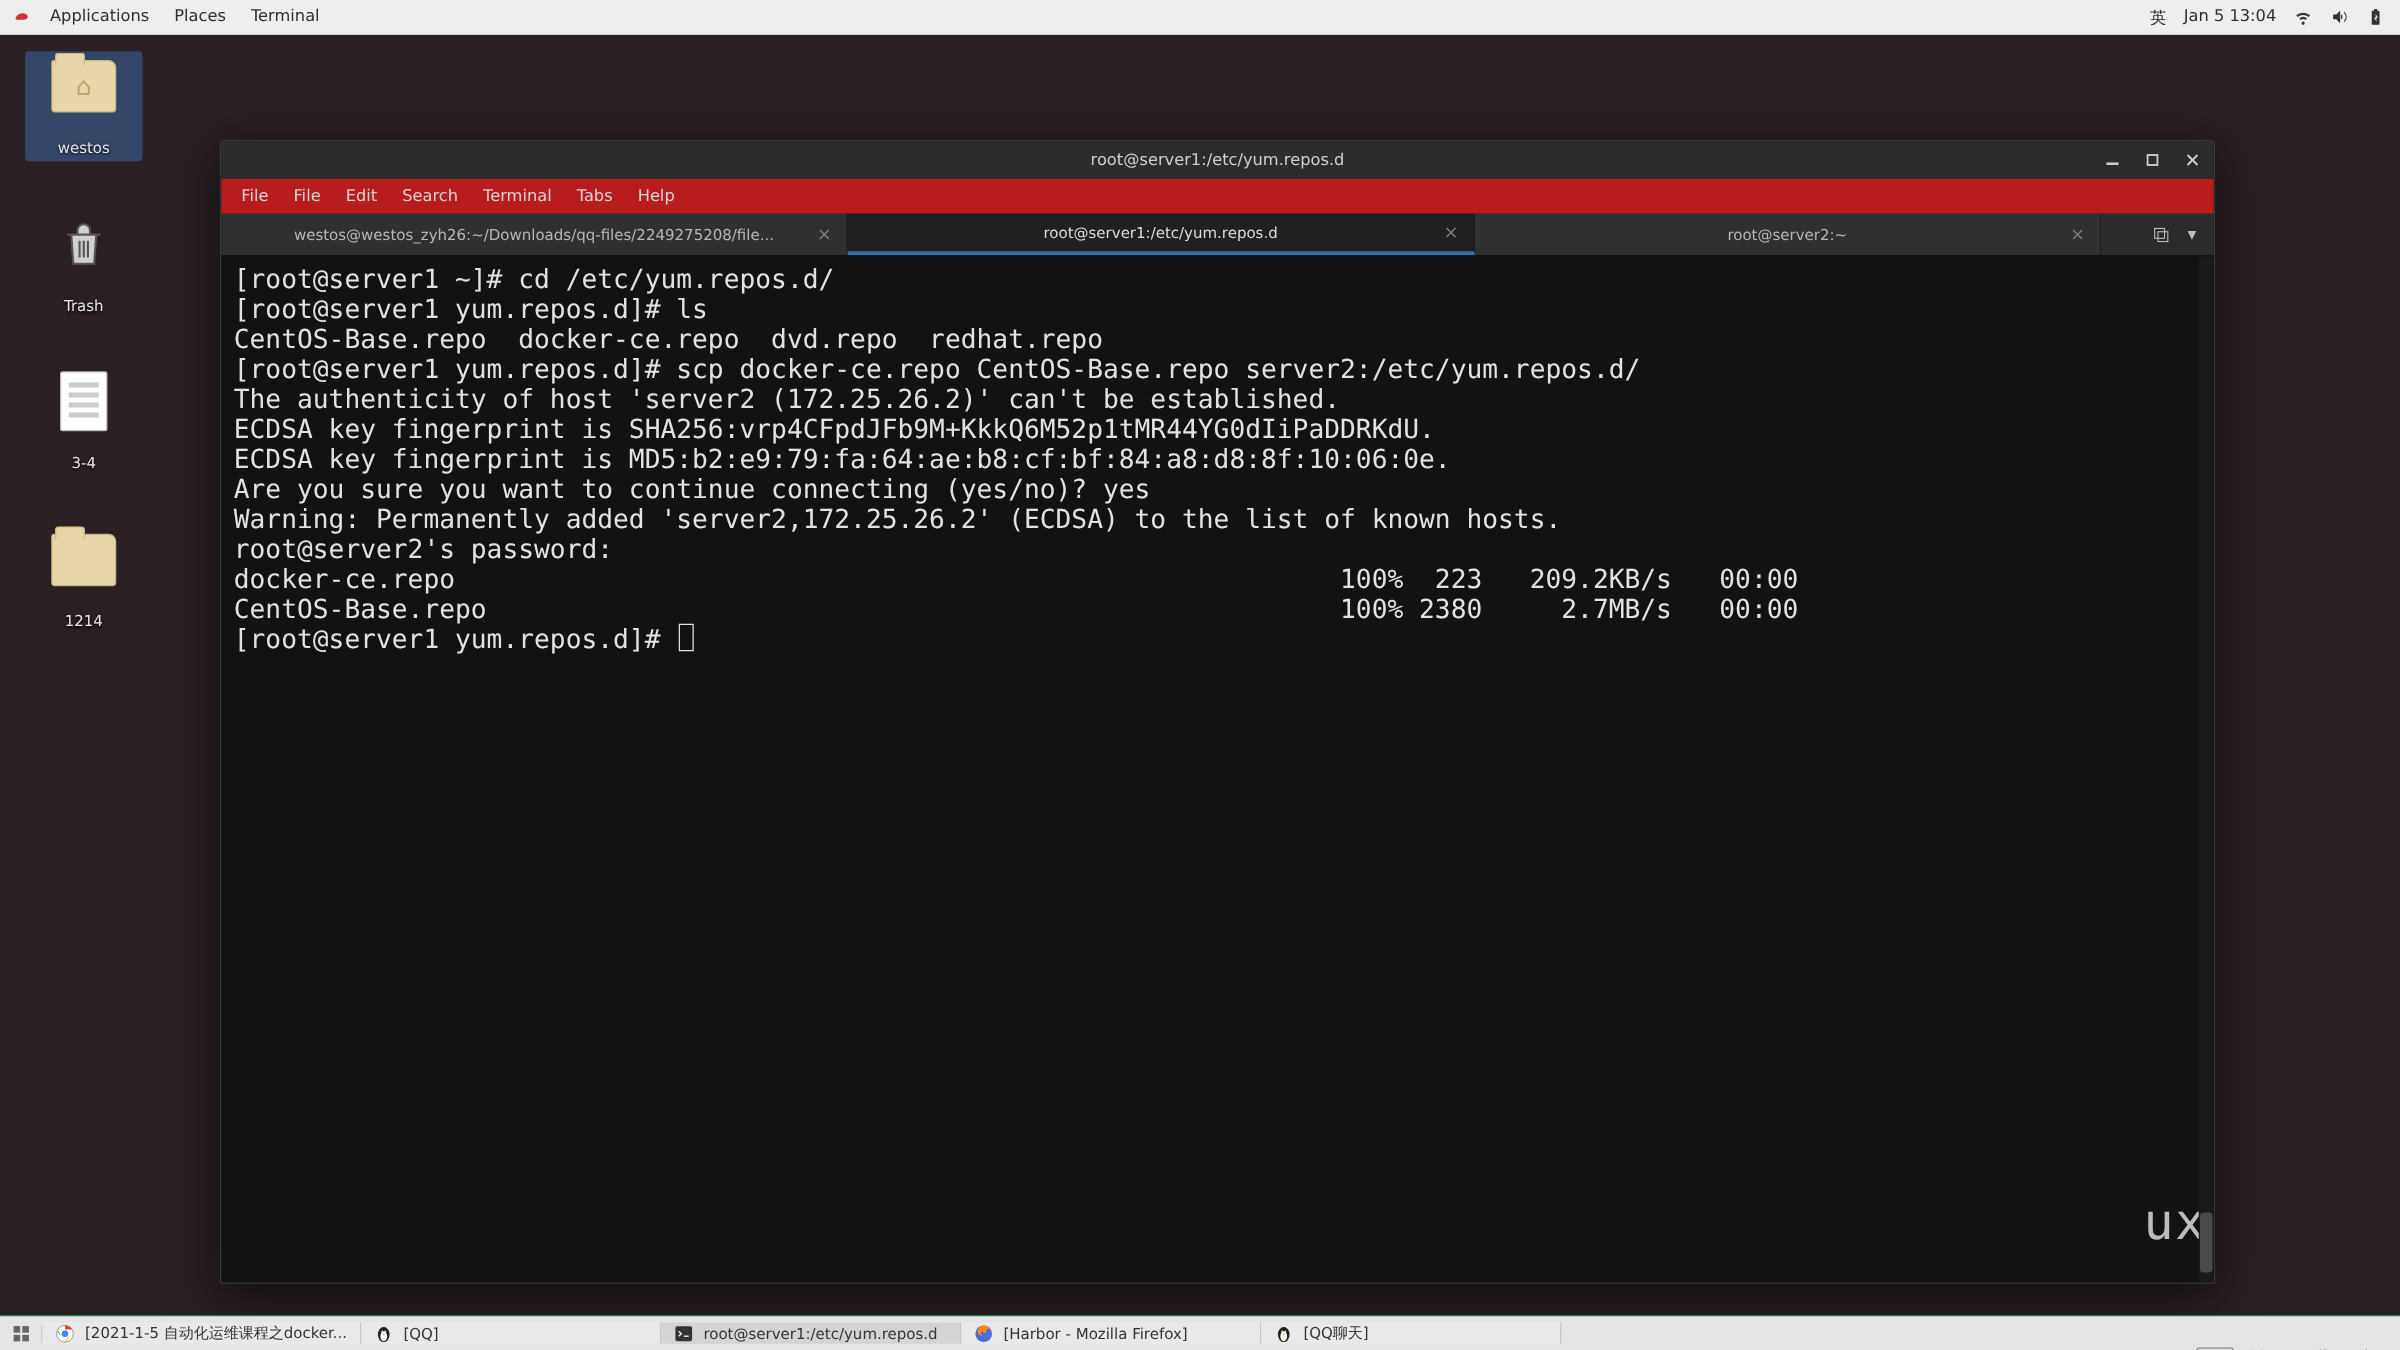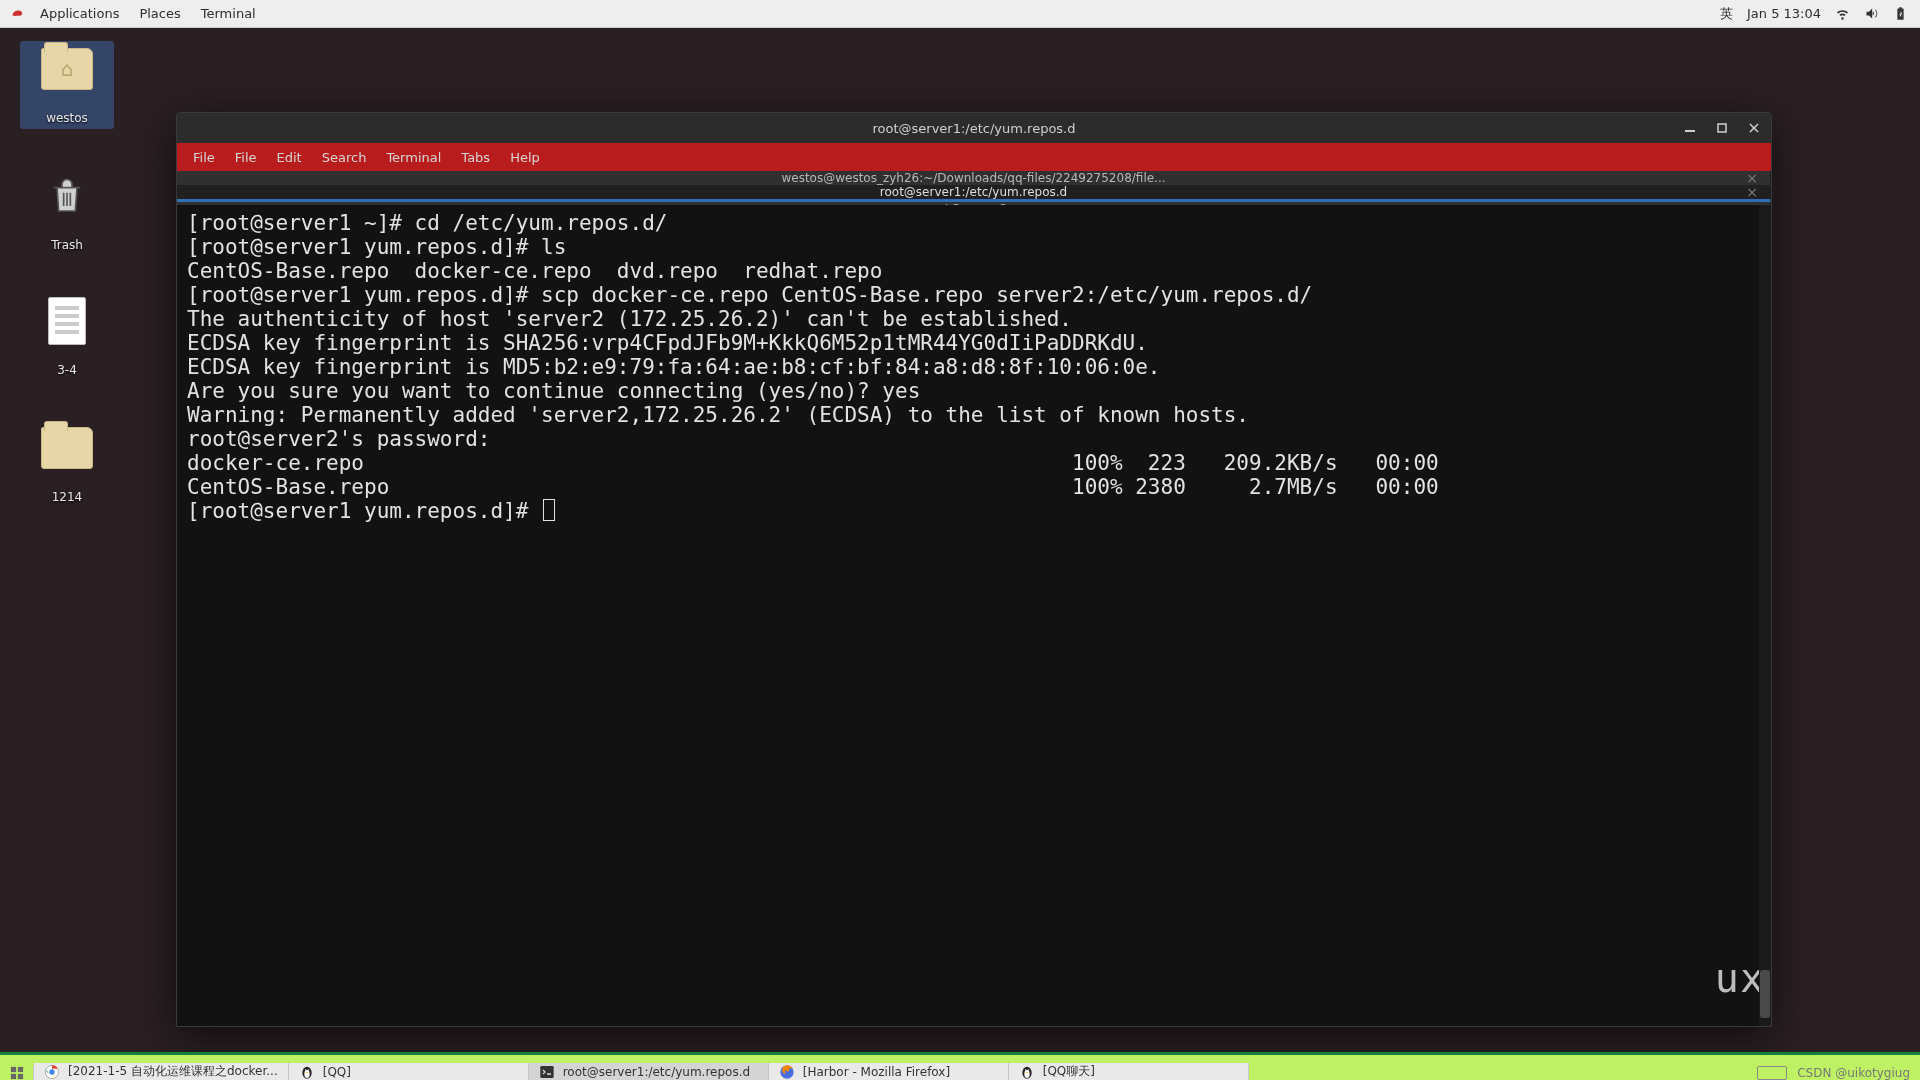--- a/index.html
+++ b/index.html
@@ -49,21 +49,20 @@
   .win-btns { position: absolute; right: 6px; top: 0; height: 100%; display: flex; align-items: center; gap: 10px; }
   .win-btn { width: 22px; height: 22px; display: inline-flex; align-items: center; justify-content: center; color: #cfcfcf; font-size: 12px; cursor: pointer; }
   .menubar {
     height: 28px; background: #b91c1c; color: #d6d6d6; font-size: 13px;
     display: flex; align-items: center; padding: 0 6px;
   }
   .menubar .mi { padding: 0 10px; cursor: default; }
   .tabbar {
     height: 34px; background: #2b2b2b; display: flex; align-items: stretch;
     border-bottom: 1px solid #121212;
-    flex-direction: column;
   }
   .tab {
     flex: 1; display: flex; align-items: center; justify-content: center;
     color: #b7b7b7; font-size: 12px; position: relative; border-right: 1px solid #1c1c1c;
     background: #303030; cursor: pointer; min-width: 0;
   }
   .tab.active { background: #202020; color: #dedede; border-bottom: 3px solid #2f6fb3; }
   .tab .tab-label { max-width: 86%; white-space: nowrap; overflow: hidden; text-overflow: ellipsis; }
   .tab .close { position: absolute; right: 12px; color: #7e7e7e; font-size: 14px; }
   .tab-extra { width: 90px; display: flex; align-items: center; justify-content: flex-end; gap: 14px; padding-right: 14px; color: #bdbdbd; }
@@ -80,22 +79,22 @@
     vertical-align: -3px; margin-left: 2px;
   }
   .term-scroll { position:absolute; right:0; top:0; bottom:0; width:12px; background:#1a1a1a; }
   .term-scroll .thumb { position:absolute; left:1px; right:1px; bottom:8px; height:48px; background:#4a4a4a; border-radius:3px; }
 
   .ux-water { position:absolute; right:6px; bottom:36px; color:#bdbdbd; font-size:40px; font-weight:300; letter-spacing:1px; pointer-events:none; }
 
   
   .taskbar {
     position: absolute; left: 0; right: 0; bottom: 0; height: 28px;
-    background: #bef264; border-top: 3px solid #15803d;
-    display: flex; align-items: flex-end; font-size: 12px; color: #333;
+    background: #e5e5e5; border-top: 1px solid #15803d;
+    display: flex; align-items: center; font-size: 12px; color: #333;
   }
   .taskbar .launcher {
     width: 34px; display: flex; align-items: center; justify-content: center;
     border-right: 1px solid #c8c8c8; cursor: pointer;
   }
   .taskbar .task {
     display: flex; align-items: center; gap: 8px; padding: 0 10px;
     border-right: 1px solid #c8c8c8; min-width: 240px; max-width: 290px;
     cursor: pointer; background: #e9e9e9;
   }

